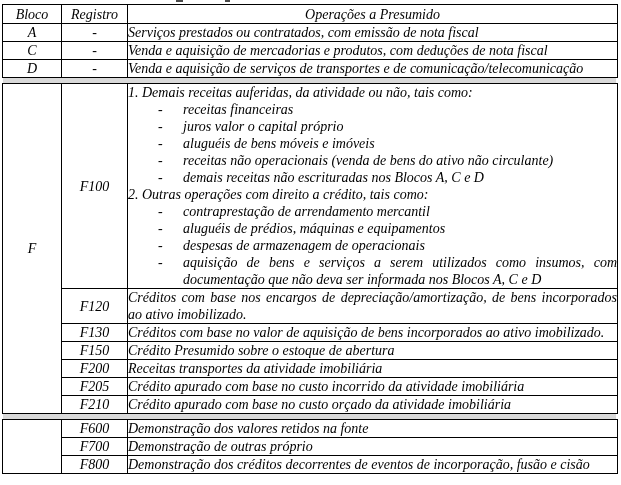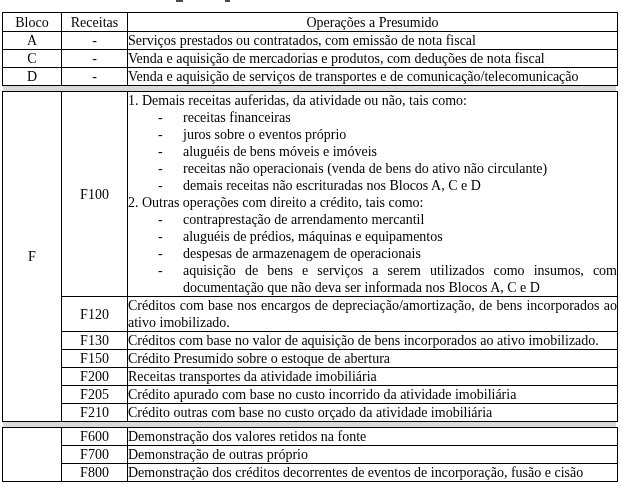--- a/index.html
+++ b/index.html
@@ -4,21 +4,21 @@
 <style>
   html,body{margin:0;padding:0;background:#ffffff;}
   .page{
     position:relative;
     width:621px;height:485px;
     background:#fff;
     font-family:"Liberation Serif","DejaVu Serif",serif;
     font-size:14px;color:#000;
     overflow:hidden;
   }
-  .tables-wrap{position:absolute;left:2px;top:12px;width:615px;}
+  .tables-wrap{position:absolute;left:2px;top:4px;width:615px;font-style:italic;}
   table.sec{
     border-collapse:collapse;
     width:615px;
     table-layout:fixed;
   }
   table.sec td{
     border:1px solid #000;
     line-height:17px;
     padding:0;
     vertical-align:middle;
@@ -60,21 +60,21 @@
 
     <table class="sec">
       <colgroup>
           <col class="col-bloco">
           <col class="col-reg">
           <col class="col-op">
         </colgroup>
       <tbody>
           <tr>
         <td class="hdr">Bloco</td>
-        <td class="hdr">Receitas</td>
+        <td class="hdr">Registro</td>
         <td class="hdr">Operações a Presumido</td>
       </tr>
       <tr>
         <td class="c h1">A</td>
         <td class="c h1">-</td>
         <td class="op h1">Serviços prestados ou contratados, com emissão de nota fiscal</td>
       </tr>
       <tr>
         <td class="c h1">C</td>
         <td class="c h1">-</td>
@@ -96,21 +96,21 @@
           <col class="col-reg">
           <col class="col-op">
         </colgroup>
       <tbody>
           <tr>
         <td class="c vtop" rowspan="7">F</td>
         <td class="c vtop">F100</td>
         <td class="op vtop f100">
           <div class="item">1. Demais receitas auferidas, da atividade ou não, tais como:</div>
           <div class="bullet"><span class="dash">-</span><span>receitas financeiras</span></div>
-          <div class="bullet"><span class="dash">-</span><span>juros sobre o eventos próprio</span></div>
+          <div class="bullet"><span class="dash">-</span><span>juros valor o capital próprio</span></div>
           <div class="bullet"><span class="dash">-</span><span>aluguéis de bens móveis e imóveis</span></div>
           <div class="bullet"><span class="dash">-</span><span>receitas não operacionais (venda de bens do ativo não circulante)</span></div>
           <div class="bullet"><span class="dash">-</span><span>demais receitas não escrituradas nos Blocos A, C e D</span></div>
           <div class="item">2. Outras operações com direito a crédito, tais como:</div>
           <div class="bullet"><span class="dash">-</span><span>contraprestação de arrendamento mercantil</span></div>
           <div class="bullet"><span class="dash">-</span><span>aluguéis de prédios, máquinas e equipamentos</span></div>
           <div class="bullet"><span class="dash">-</span><span>despesas de armazenagem de operacionais</span></div>
           <div class="bullet justb"><span class="dash">-</span><span>aquisição de bens e serviços a serem utilizados como insumos, com documentação que não deva ser informada nos Blocos A, C e D</span></div>
         </td>
       </tr>
@@ -129,21 +129,21 @@
       <tr>
         <td class="c h1">F200</td>
         <td class="op h1">Receitas transportes da atividade imobiliária</td>
       </tr>
       <tr>
         <td class="c h1">F205</td>
         <td class="op h1">Crédito apurado com base no custo incorrido da atividade imobiliária</td>
       </tr>
       <tr>
         <td class="c h1">F210</td>
-        <td class="op h1">Crédito outras com base no custo orçado da atividade imobiliária</td>
+        <td class="op h1">Crédito apurado com base no custo orçado da atividade imobiliária</td>
       </tr>
     </tbody>
       </table>
 
     <div class="gap"></div>
 
     <table class="sec">
       <colgroup>
           <col class="col-bloco">
           <col class="col-reg">

